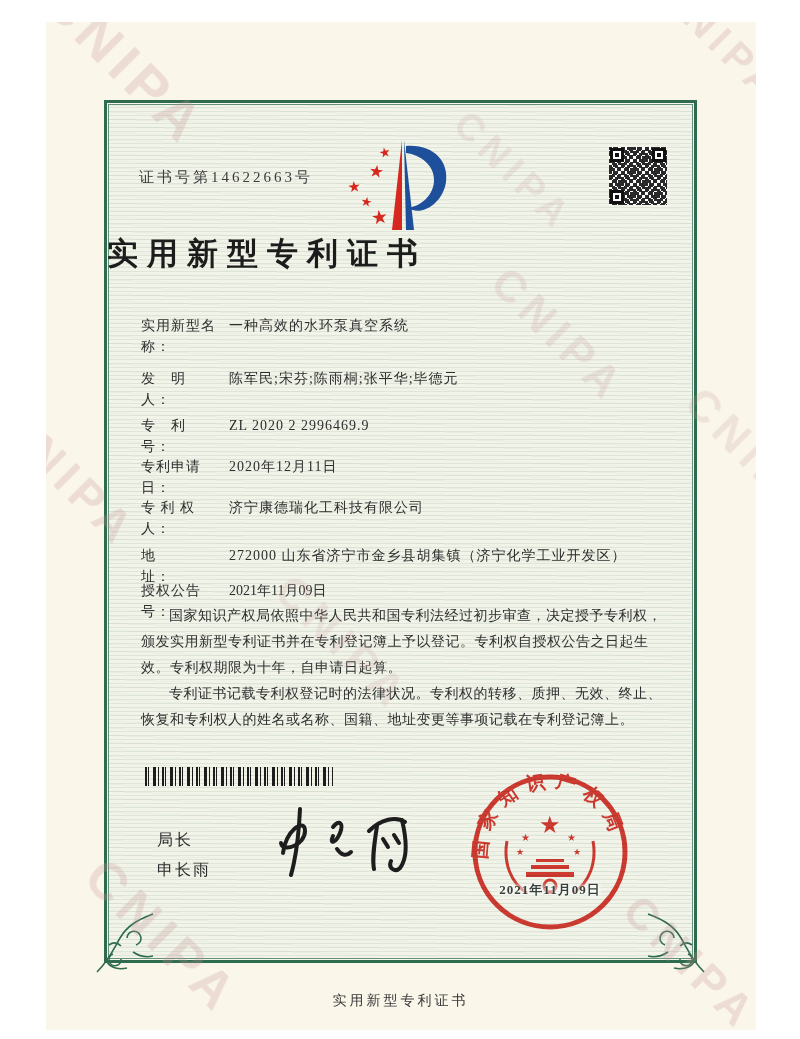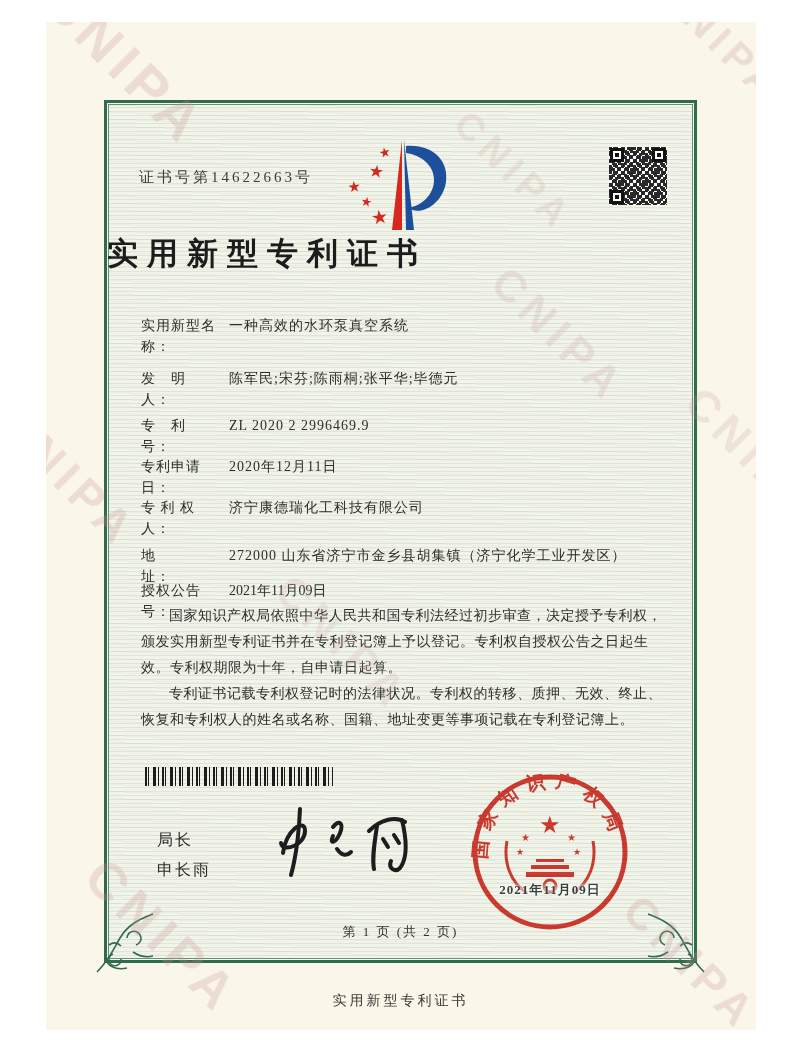--- a/index.html
+++ b/index.html
@@ -152,21 +152,20 @@
         <rect x="67" y="88" width="28" height="3"></rect>
         <rect x="62" y="94" width="38" height="4"></rect>
         <rect x="57" y="101" width="48" height="5"></rect>
         <circle cx="81" cy="115" r="6" fill="none" stroke="#d6281e" stroke-width="3"></circle>
         <path d="M38,70 C34,92 42,112 58,122" fill="none" stroke="#d6281e" stroke-width="3"></path>
         <path d="M124,70 C128,92 120,112 104,122" fill="none" stroke="#d6281e" stroke-width="3"></path>
       </g>
     </svg>
     <div class="seal-date">2021年11月09日</div>
 
-    <div class="page-info">第 1 页 (共 2 页)</div>
 
     <svg class="orn orn-l" width="64" height="64" viewBox="0 0 64 64">
       <g fill="none" stroke="#2f6b4f" stroke-width="1.6">
         <path d="M60,2 C44,8 34,14 27,26 C20,38 16,48 4,60"></path>
         <path d="M34,26 a7,7 0 1 1 9,7"></path>
         <path d="M20,42 a6,6 0 1 0 8,5"></path>
         <path d="M40,40 C46,44 52,46 60,44"></path>
         <path d="M14,50 C18,56 26,58 34,56"></path>
         <path d="M28,34 C24,30 20,30 16,33"></path>
       </g>

